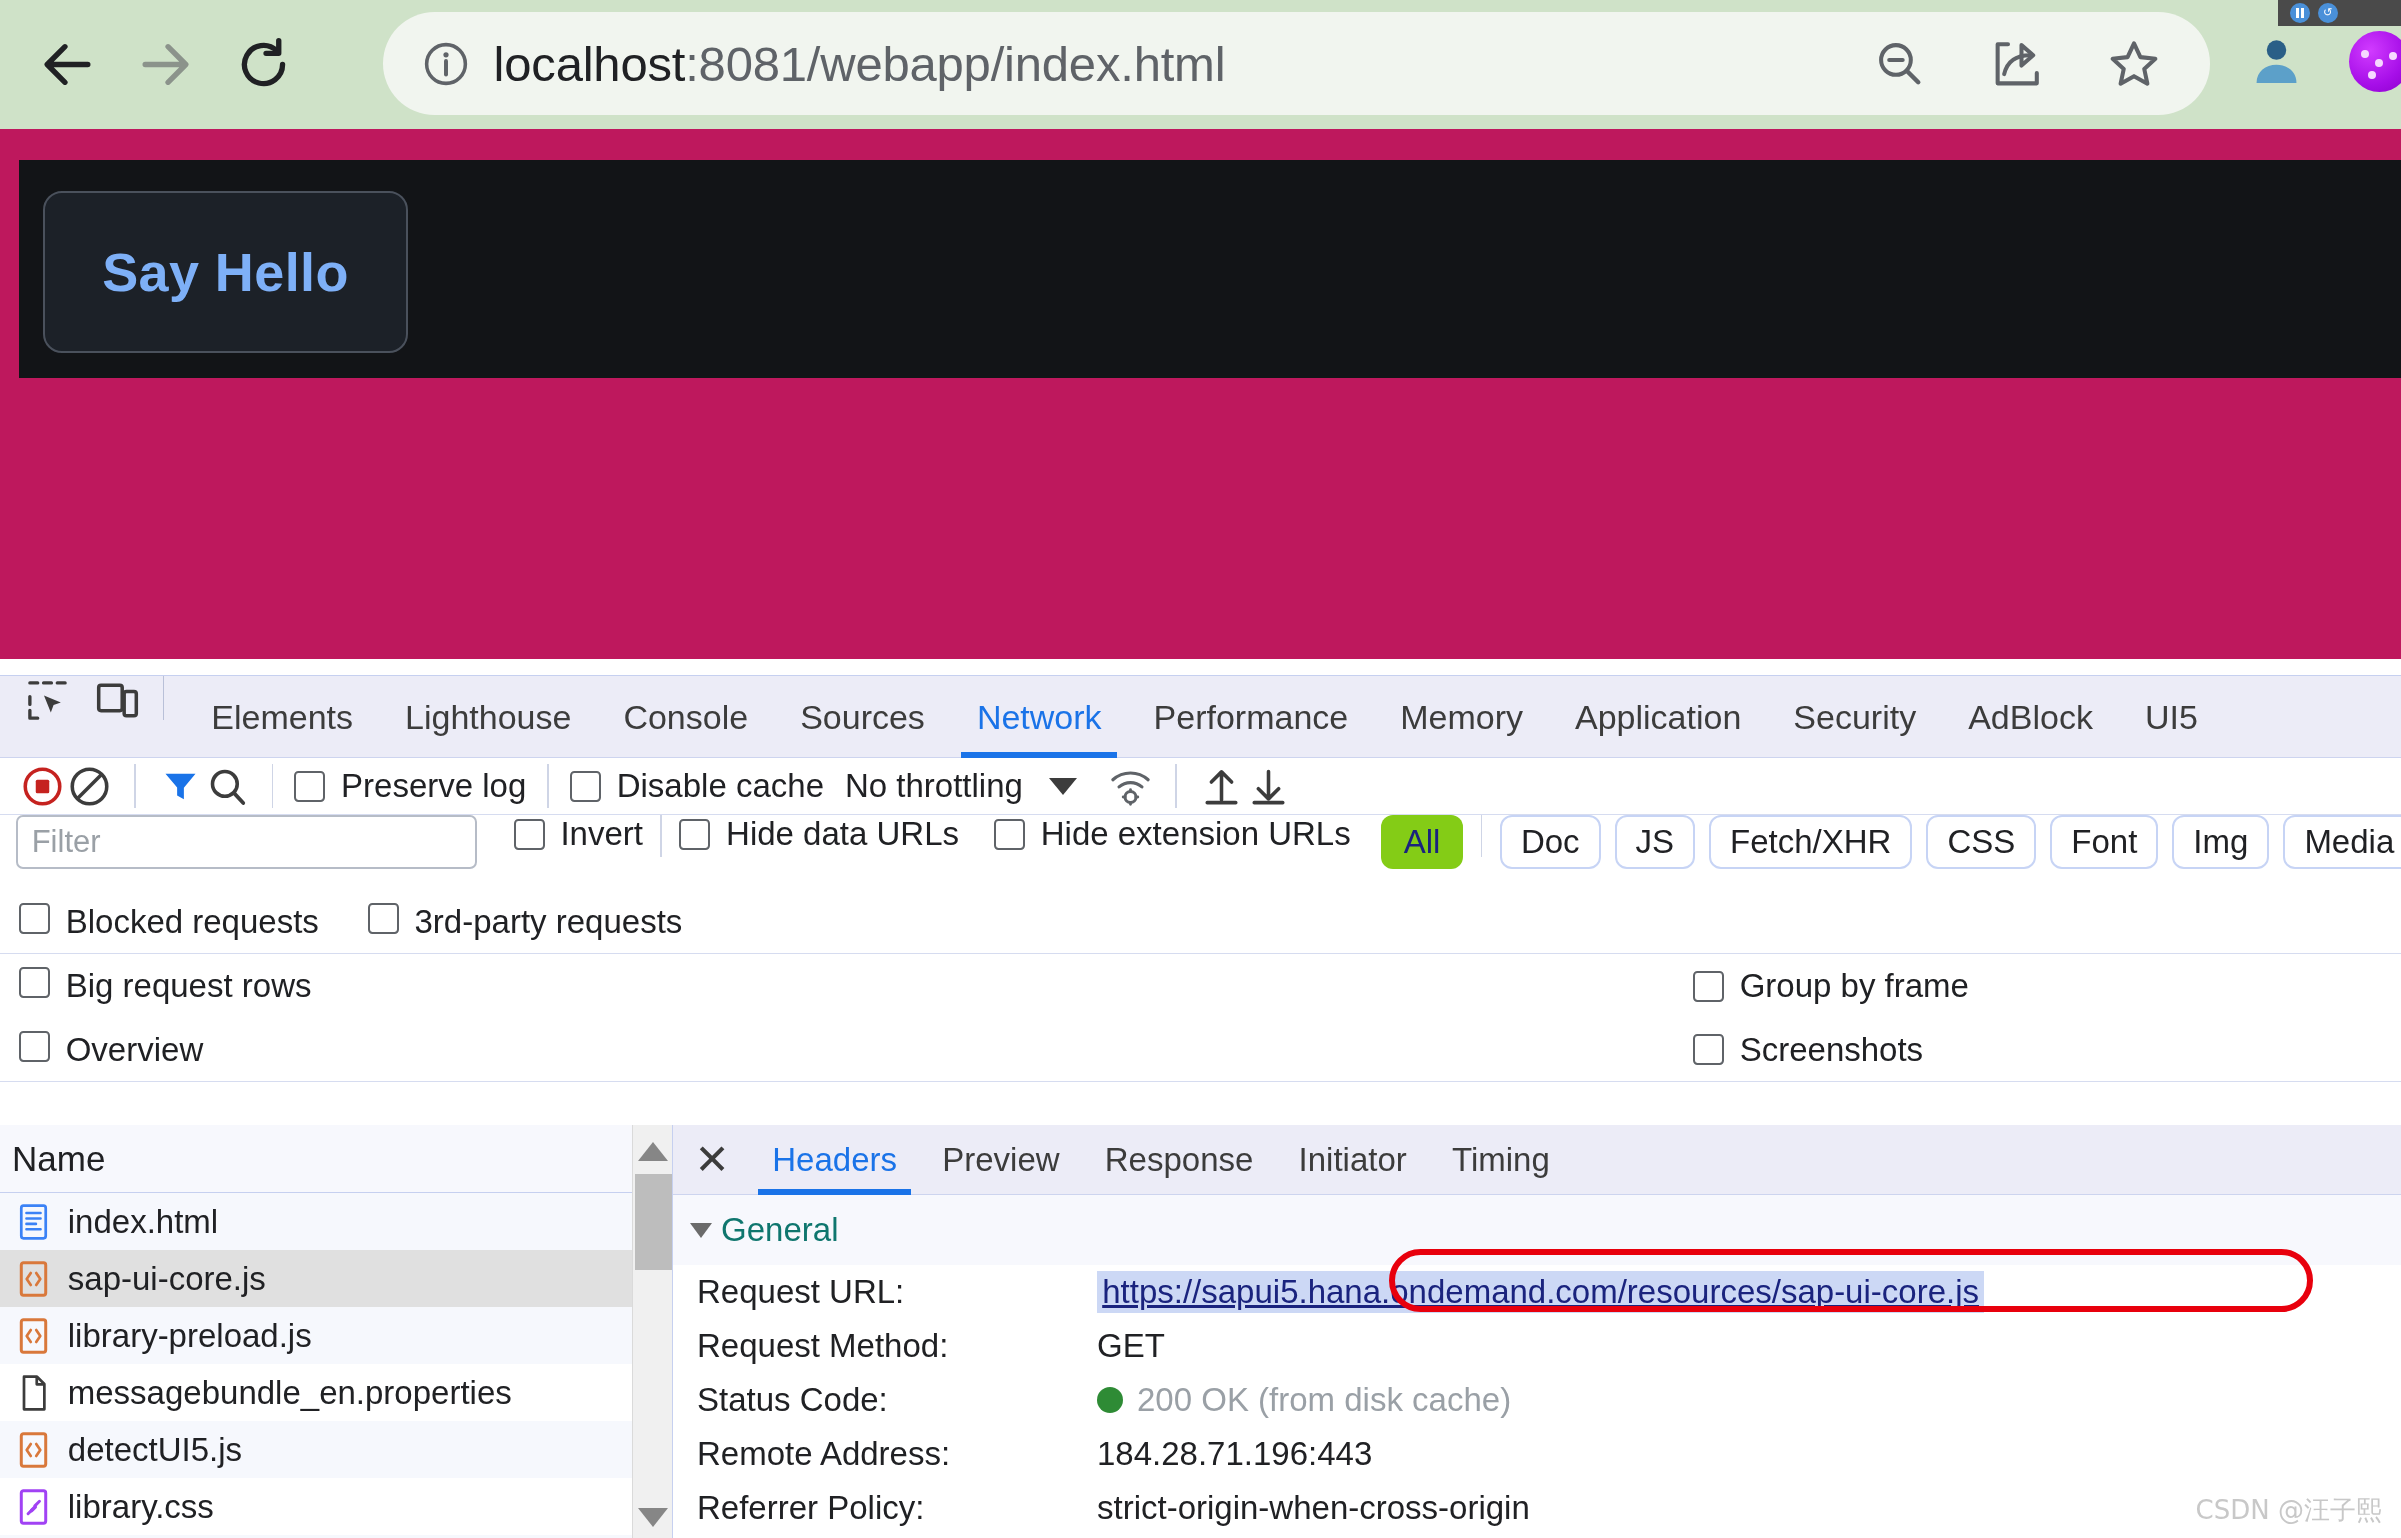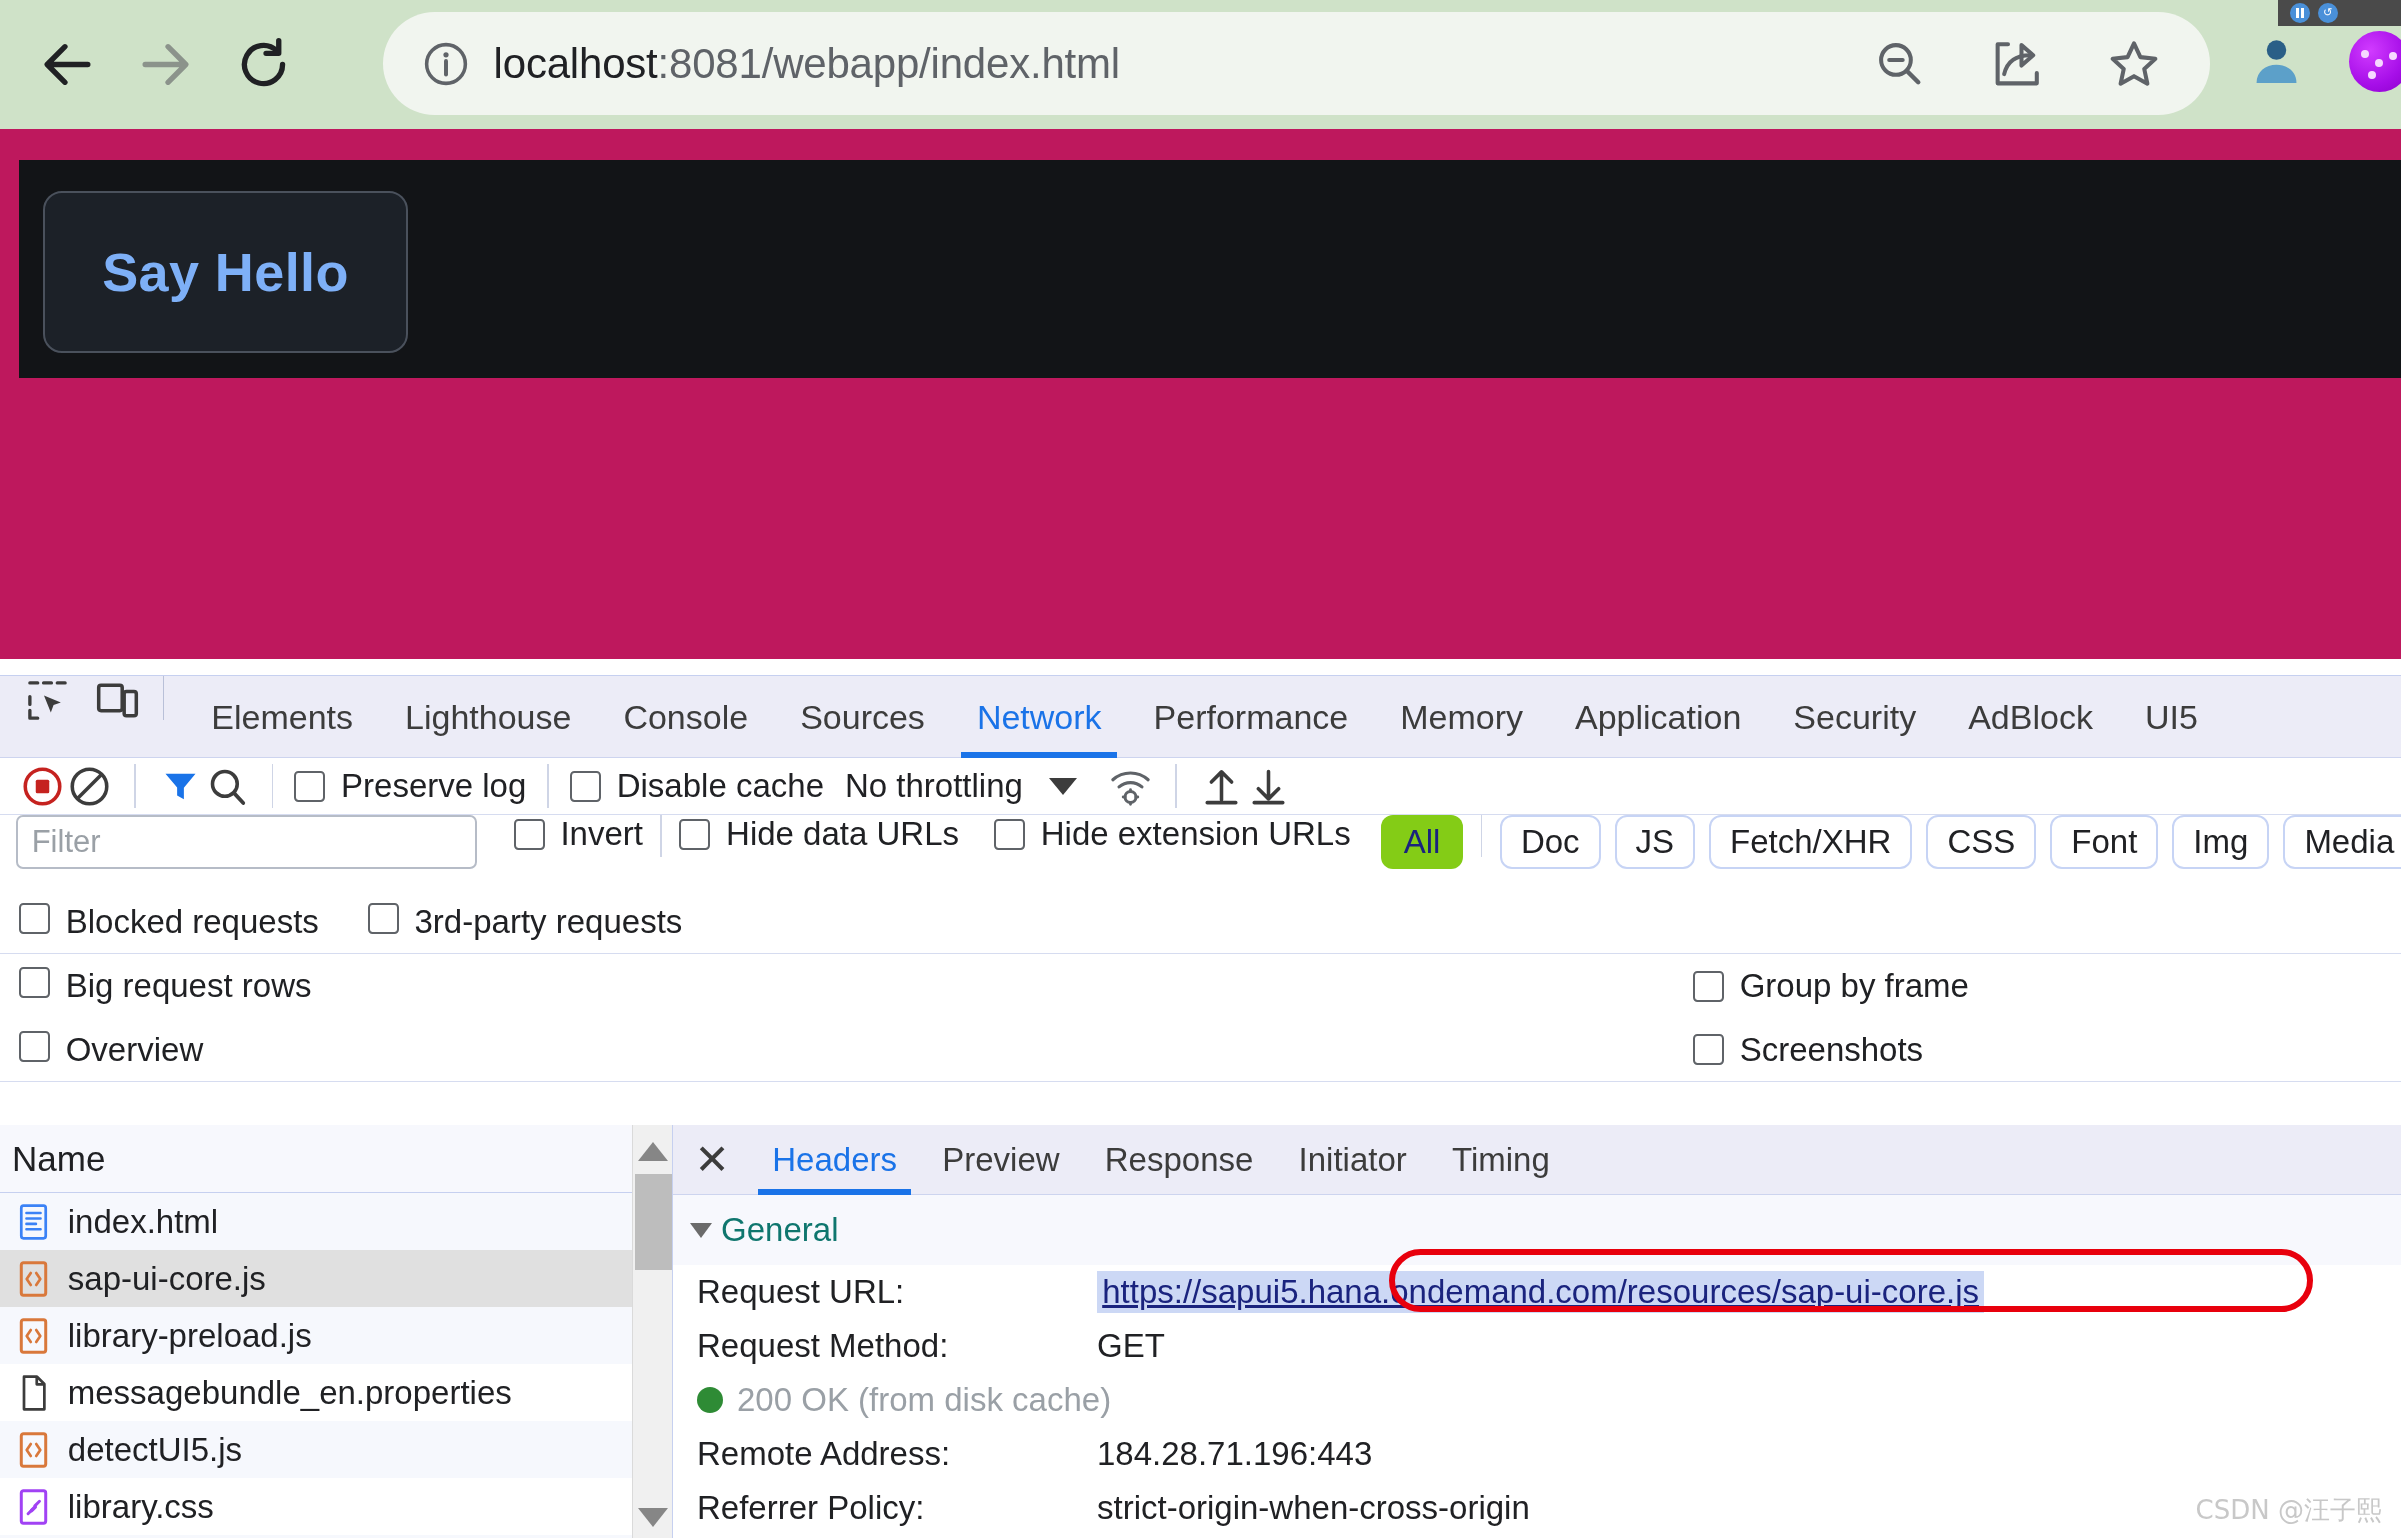--- a/index.html
+++ b/index.html
@@ -26,21 +26,21 @@
     position: absolute;
     left: 383px; top: 12px;
     width: 1827px; height: 103px;
     background: #f1f5ef;
     border-radius: 52px;
     display: flex; align-items: center;
   }
   .omni-info { margin-left: 38px; width: 50px; height: 50px; flex: none; }
   .omni-url {
     margin-left: 22.6px;
-    font-size: 42px;
+    font-size: 49px;
     color: #5f6368;
     letter-spacing: -0.2px;
     white-space: nowrap;
   }
   .omni-url .host { color: #202124; }
   .omni-right {
     position: absolute; right: 49px; top: 0; height: 103px;
     display: flex; align-items: center; gap: 63px;
   }
   .tool-icon { width: 54px; height: 54px; display: block; }
@@ -651,20 +651,21 @@
           <a class="url-link" href="#">https://sapui5.hana.ondemand.com/resources/sap-ui-core.js</a>
         </span>
       </div>
 
       <div class="gen-row">
         <span class="gen-key">Request Method:</span>
         <span class="gen-val">GET</span>
       </div>
 
       <div class="gen-row">
+        <span class="gen-key">Status Code:</span>
         <span class="status-dot"></span>
         <span class="gen-val muted">200 OK (from disk cache)</span>
       </div>
 
       <div class="gen-row">
         <span class="gen-key">Remote Address:</span>
         <span class="gen-val">184.28.71.196:443</span>
       </div>
 
       <div class="gen-row">

